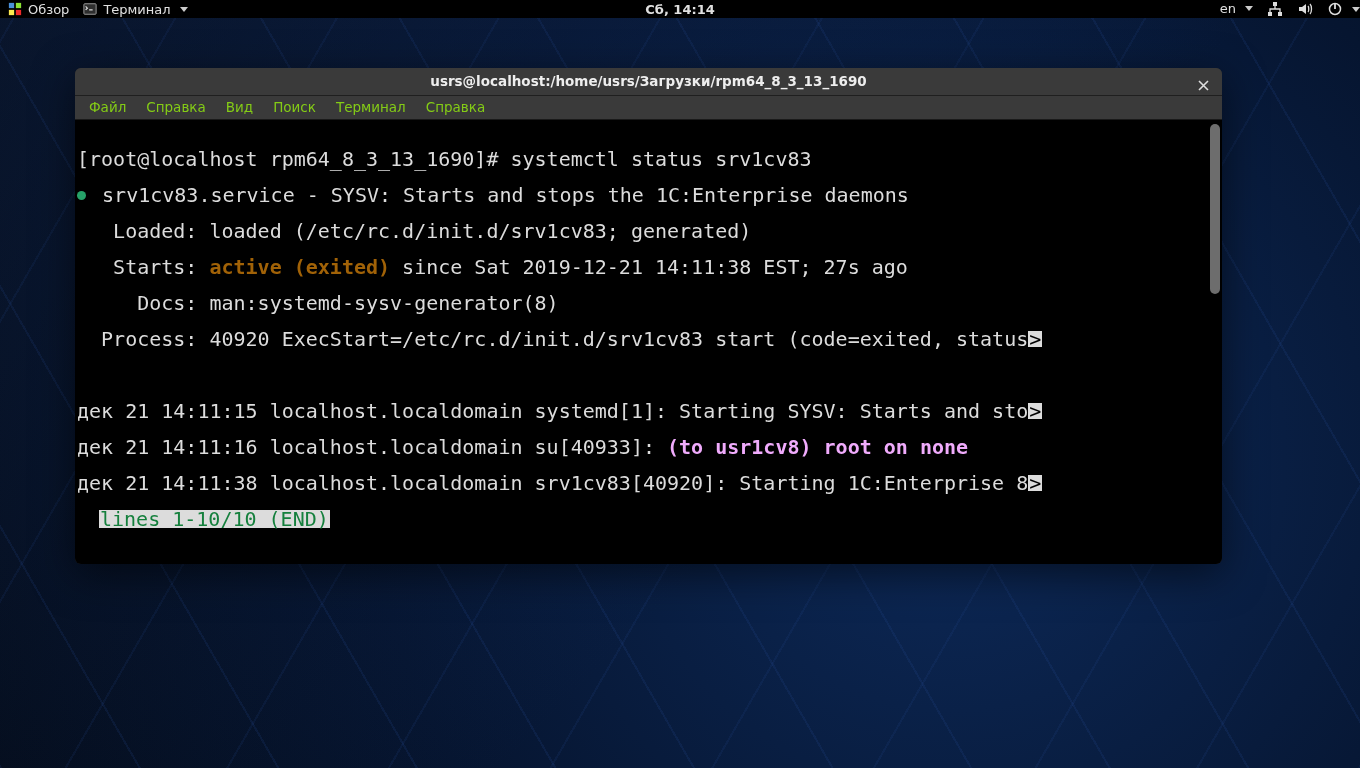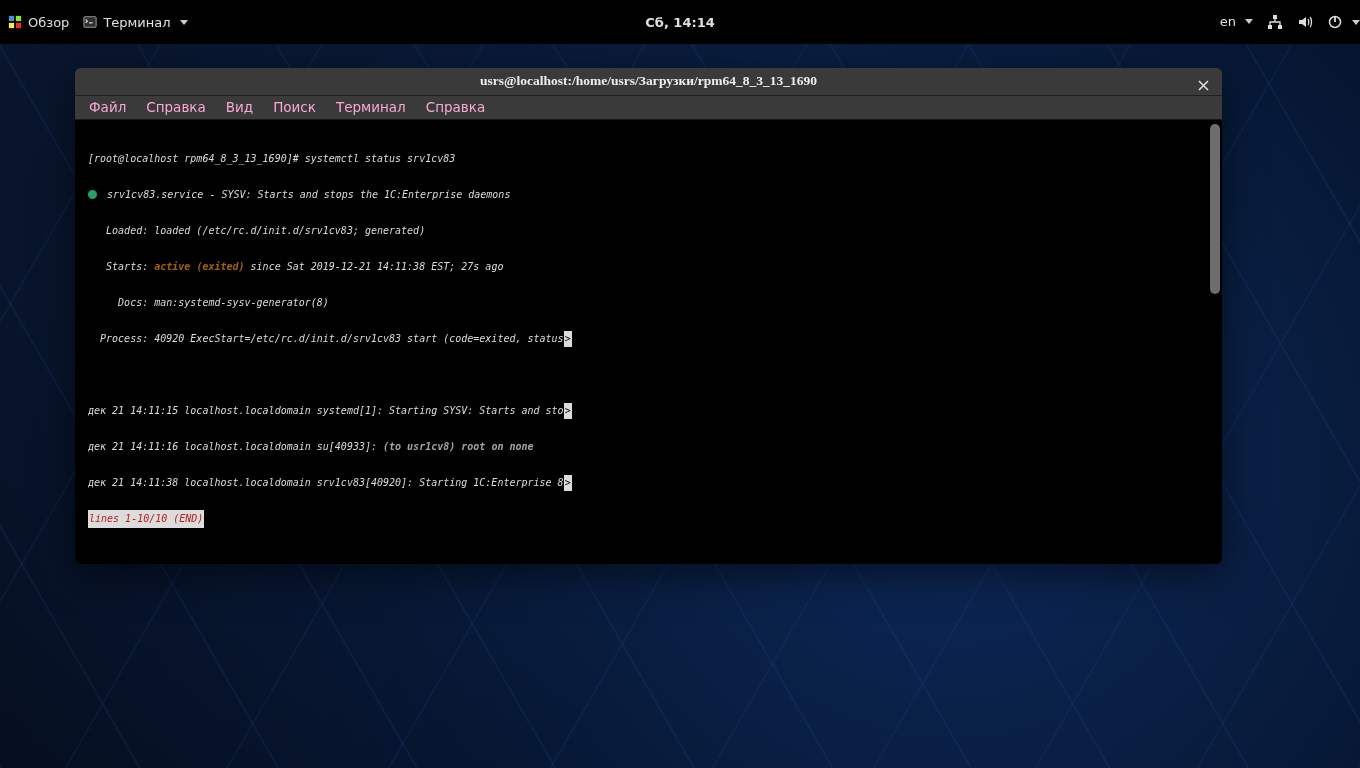--- a/index.html
+++ b/index.html
@@ -7,46 +7,46 @@
   body {
     background:
       linear-gradient(135deg, rgba(30,60,120,.25) 0%, rgba(0,0,0,0) 60%),
       repeating-linear-gradient(60deg, rgba(40,80,160,.15) 0 2px, rgba(0,0,0,0) 2px 120px),
       repeating-linear-gradient(-60deg, rgba(40,80,160,.12) 0 2px, rgba(0,0,0,0) 2px 140px),
       radial-gradient(circle at 70% 60%, #0d2a5a 0%, #061530 55%, #020812 100%);
     color:#e6e6e6;
     position:relative;
   }
   
-  .topbar { position:absolute; top:0; left:0; right:0; height:44px; background:#000; display:flex; align-items:center; font-size:13px; color:#e0e0e0; }
+  .topbar { position:absolute; top:0; left:0; right:0; height:18px; background:#000; display:flex; align-items:center; font-size:13px; color:#e0e0e0; }
   .tb-left { display:flex; align-items:center; gap:14px; padding-left:8px; }
   .tb-center { position:absolute; left:50%; transform:translateX(-50%); font-weight:600; }
   .tb-right { margin-left:auto; display:flex; align-items:flex-start; gap:14px; padding-right:0; }
   .tb-item { display:flex; align-items:center; gap:6px; cursor:pointer; }
   .tb-item svg { display:block; }
   .caret { width:0; height:0; border-left:4px solid transparent; border-right:4px solid transparent; border-top:5px solid #ccc; margin-left:3px; }
   .app-icon { width:14px; height:14px; }
 
   
   .win { position:absolute; left:75px; top:68px; width:1147px; height:496px; background:#2b2b2b; border-radius:6px; box-shadow:0 10px 40px rgba(0,0,0,.55); display:flex; flex-direction:column; overflow:hidden; }
-  .titlebar { height:34px; background:#3a3a3a; display:flex; align-items:center; position:relative; border-bottom:1px solid #1f1f1f;font-family:Liberation Serif, serif; }
+  .titlebar { height:34px; background:#3a3a3a; display:flex; align-items:center; position:relative; border-bottom:1px solid #1f1f1f; }
   .title { position:absolute; left:50%; transform:translateX(-50%); font-size:13.5px; font-weight:600; color:#eee; white-space:nowrap; }
   .win-close { position:absolute; right:8px; top:6px; width:22px; height:22px; border-radius:11px; display:flex; align-items:center; justify-content:center; cursor:pointer; color:#ddd; }
   .menubar { height:30px; background:#3a3a3a; display:flex; align-items:center; gap:0; padding:0 4px; border-bottom:1px solid #1a1a1a; }
-  .menuitem { padding:3px 10px; font-size:13.5px; color:#f9a8d4; cursor:pointer; border-radius:3px; }
+  .menuitem { padding:3px 10px; font-size:13.5px; color:#84cc16; cursor:pointer; border-radius:3px; }
 
   .term-body { flex:1; background:#000; position:relative; }
   .term-scroll { position:absolute; top:4px; right:2px; width:10px; height:170px; background:#6d6d6d; border-radius:5px; }
-  .term { font-family:"DejaVu Sans Mono","Liberation Mono",monospace; font-size:10px; line-height:18px; color:#dcdcdc; padding:12px 0 0 13px; white-space:pre;font-style:italic; }
+  .term { font-family:"DejaVu Sans Mono","Liberation Mono",monospace; font-size:20px; line-height:18px; color:#dcdcdc; padding:12px 0 0 2px; white-space:pre; }
   .term .row { display:block; }
   .green-dot { display:inline-block; width:9px; height:9px; background:#26a269; border-radius:50%; vertical-align:middle; margin-right:4px; margin-top:-2px; }
   .g { color:#a16207; font-weight:bold; }
-  .bold { font-weight:bold; color:#a3a3a3; }
+  .bold { font-weight:bold; color:#f0abfc; }
   .trunc { display:inline-block; background:#dcdcdc; color:#000; padding:0 1px; line-height:16px; }
-  .pager { display:inline-block; background:#dcdcdc; color:#b91c1c; padding:0 1px; }
+  .pager { display:inline-block; background:#dcdcdc; color:#15803d; padding:0 1px;margin-left:22px; }
 </style>
 </head>
 <body>
 
 <div class="topbar">
   <div class="tb-left">
     <div class="tb-item">
       <svg class="app-icon" viewBox="0 0 16 16">
           <rect x="1" y="1" width="6" height="6" fill="#4a90d9"></rect>
           <rect x="9" y="1" width="6" height="6" fill="#8ae234"></rect>

